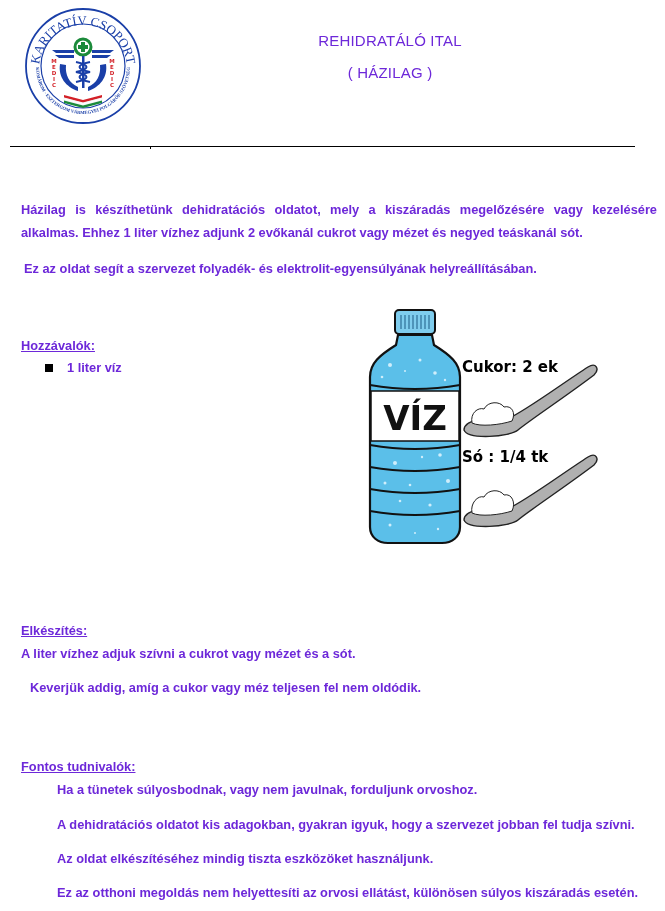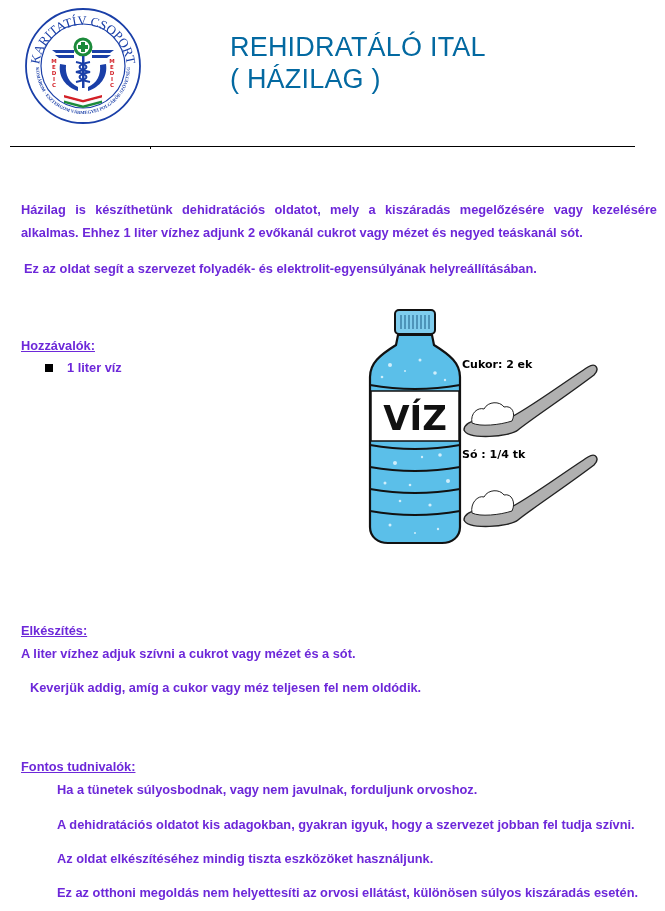--- a/index.html
+++ b/index.html
@@ -1,40 +1,40 @@
 <!DOCTYPE html>
 <html><head>
 <meta charset="utf-8">
 <style>
   html, body { margin: 0; padding: 0; background: #ffffff; }
   body { width: 665px; height: 911px; position: relative; overflow: hidden;
          font-family: "Liberation Sans", sans-serif; color: #000; }
   .abs { position: absolute; }
   .logo { left: 24px; top: 7px; width: 118px; height: 118px; }
-  .title { left: 230px; width: 320px; font-size: 27px; color: #0369a1; letter-spacing: 0.2px; }
+  .title { left: 230px; width: 320px; text-align: center; font-size: 15px; color: #6d28d9; letter-spacing: 0.2px; }
   .title1 { top: 32px; }
   .title2 { top: 64px; }
   .rule { left: 10px; top: 146px; width: 625px; height: 0; border-top: 1.5px solid #000; }
   .tick { left: 150px; top: 146px; width: 1px; height: 3px; background: #000; }
   .txt { font-family: "Liberation Sans", sans-serif; font-weight: bold; font-size: 12.8px; line-height: 23px; color: #6d28d9; }
   .intro { left: 21px; top: 198px; width: 636px; text-align: justify; text-align-last: left; }
   .intro2 { left: 24px; top: 257px; width: 640px; }
   .heading { text-decoration: underline; margin-top: 12px; }
   .h-ingr { left: 21px; top: 322px; }
   .ingr-list { left: 45px; top: 357px; margin: 0; padding: 0; list-style: none; }
   .ingr-list li { display: flex; align-items: center; height: 21px; }
   .bullet { width: 8px; height: 8px; background: #000; margin-right: 14px; display: inline-block; }
   .h-prep { left: 21px; top: 607px; }
   .prep1 { left: 21px; top: 642px; }
   .prep2 { left: 30px; top: 676px; }
   .h-notes { left: 21px; top: 743px; }
   .note { left: 21px; margin-left: 36px; }
   .n1 { top: 778px; } .n2 { top: 813px; } .n3 { top: 847px; } .n4 { top: 881px; }
   .illus { left: 360px; top: 305px; width: 240px; height: 245px; }
-  .spoon-label { font-family: "DejaVu Sans", sans-serif; font-weight: bold; font-size: 11px; color: #000; }
+  .spoon-label { font-family: "DejaVu Sans", sans-serif; font-weight: bold; font-size: 15px; color: #000; }
   .lbl-sugar { left: 462px; top: 358px; }
   .lbl-salt { left: 462px; top: 448px; }
 </style>
 </head>
 <body>
 
 <div class="abs logo">
   <svg width="118" height="118" viewBox="0 0 118 118">
     <circle cx="59" cy="59" r="57" fill="#fff" stroke="#1a3fa8" stroke-width="1.8"></circle>
     <circle cx="59" cy="59" r="42" fill="#fff" stroke="#1a3fa8" stroke-width="1.2"></circle>

